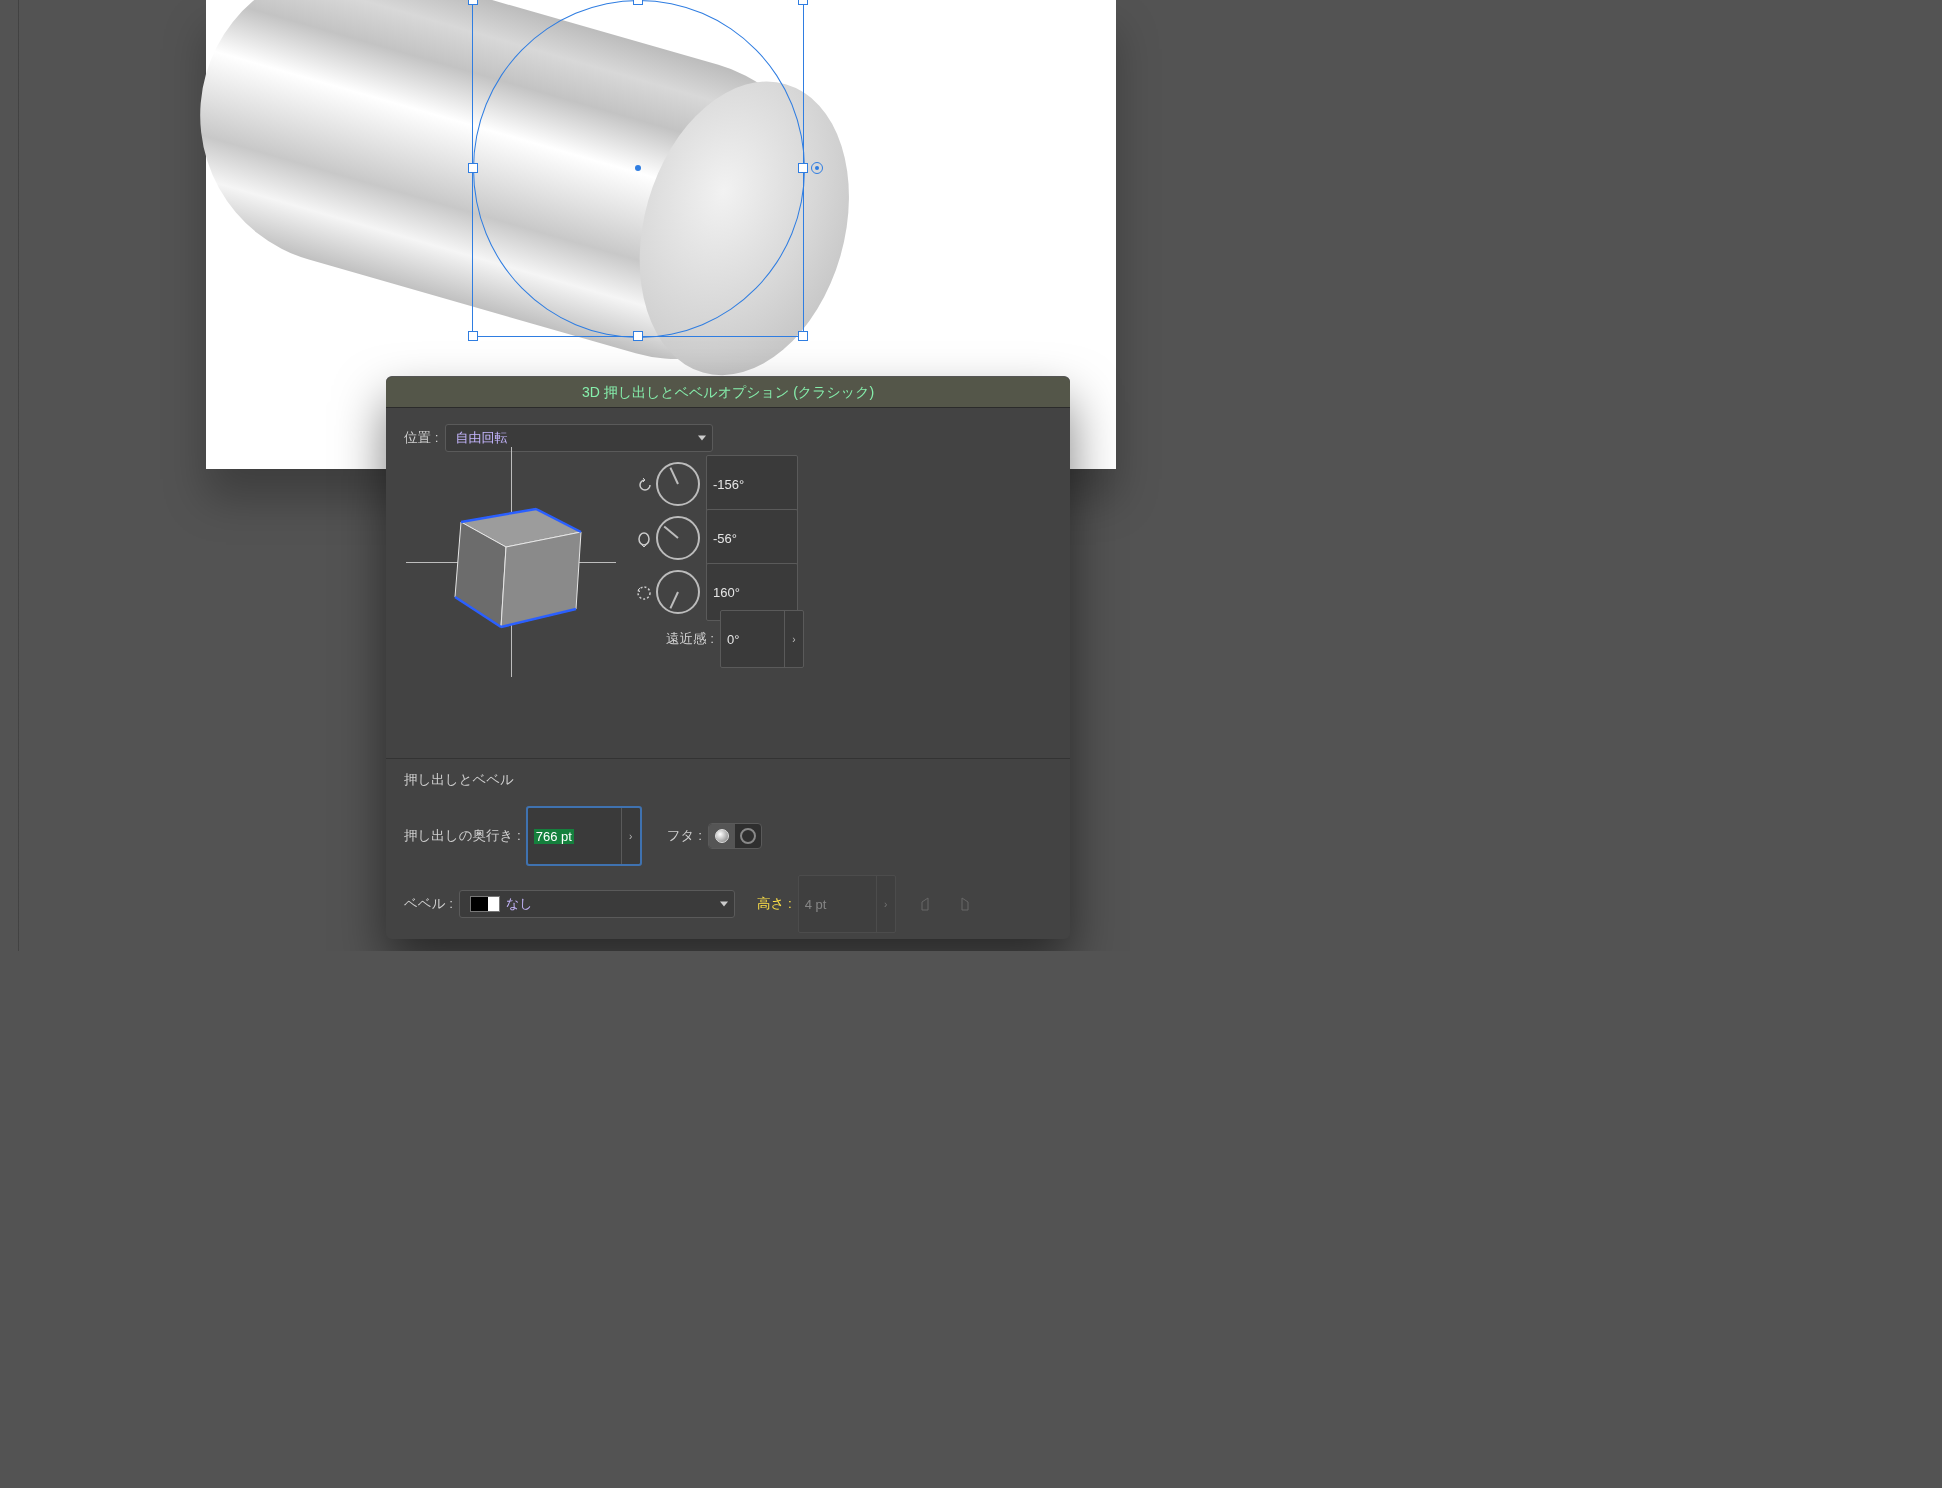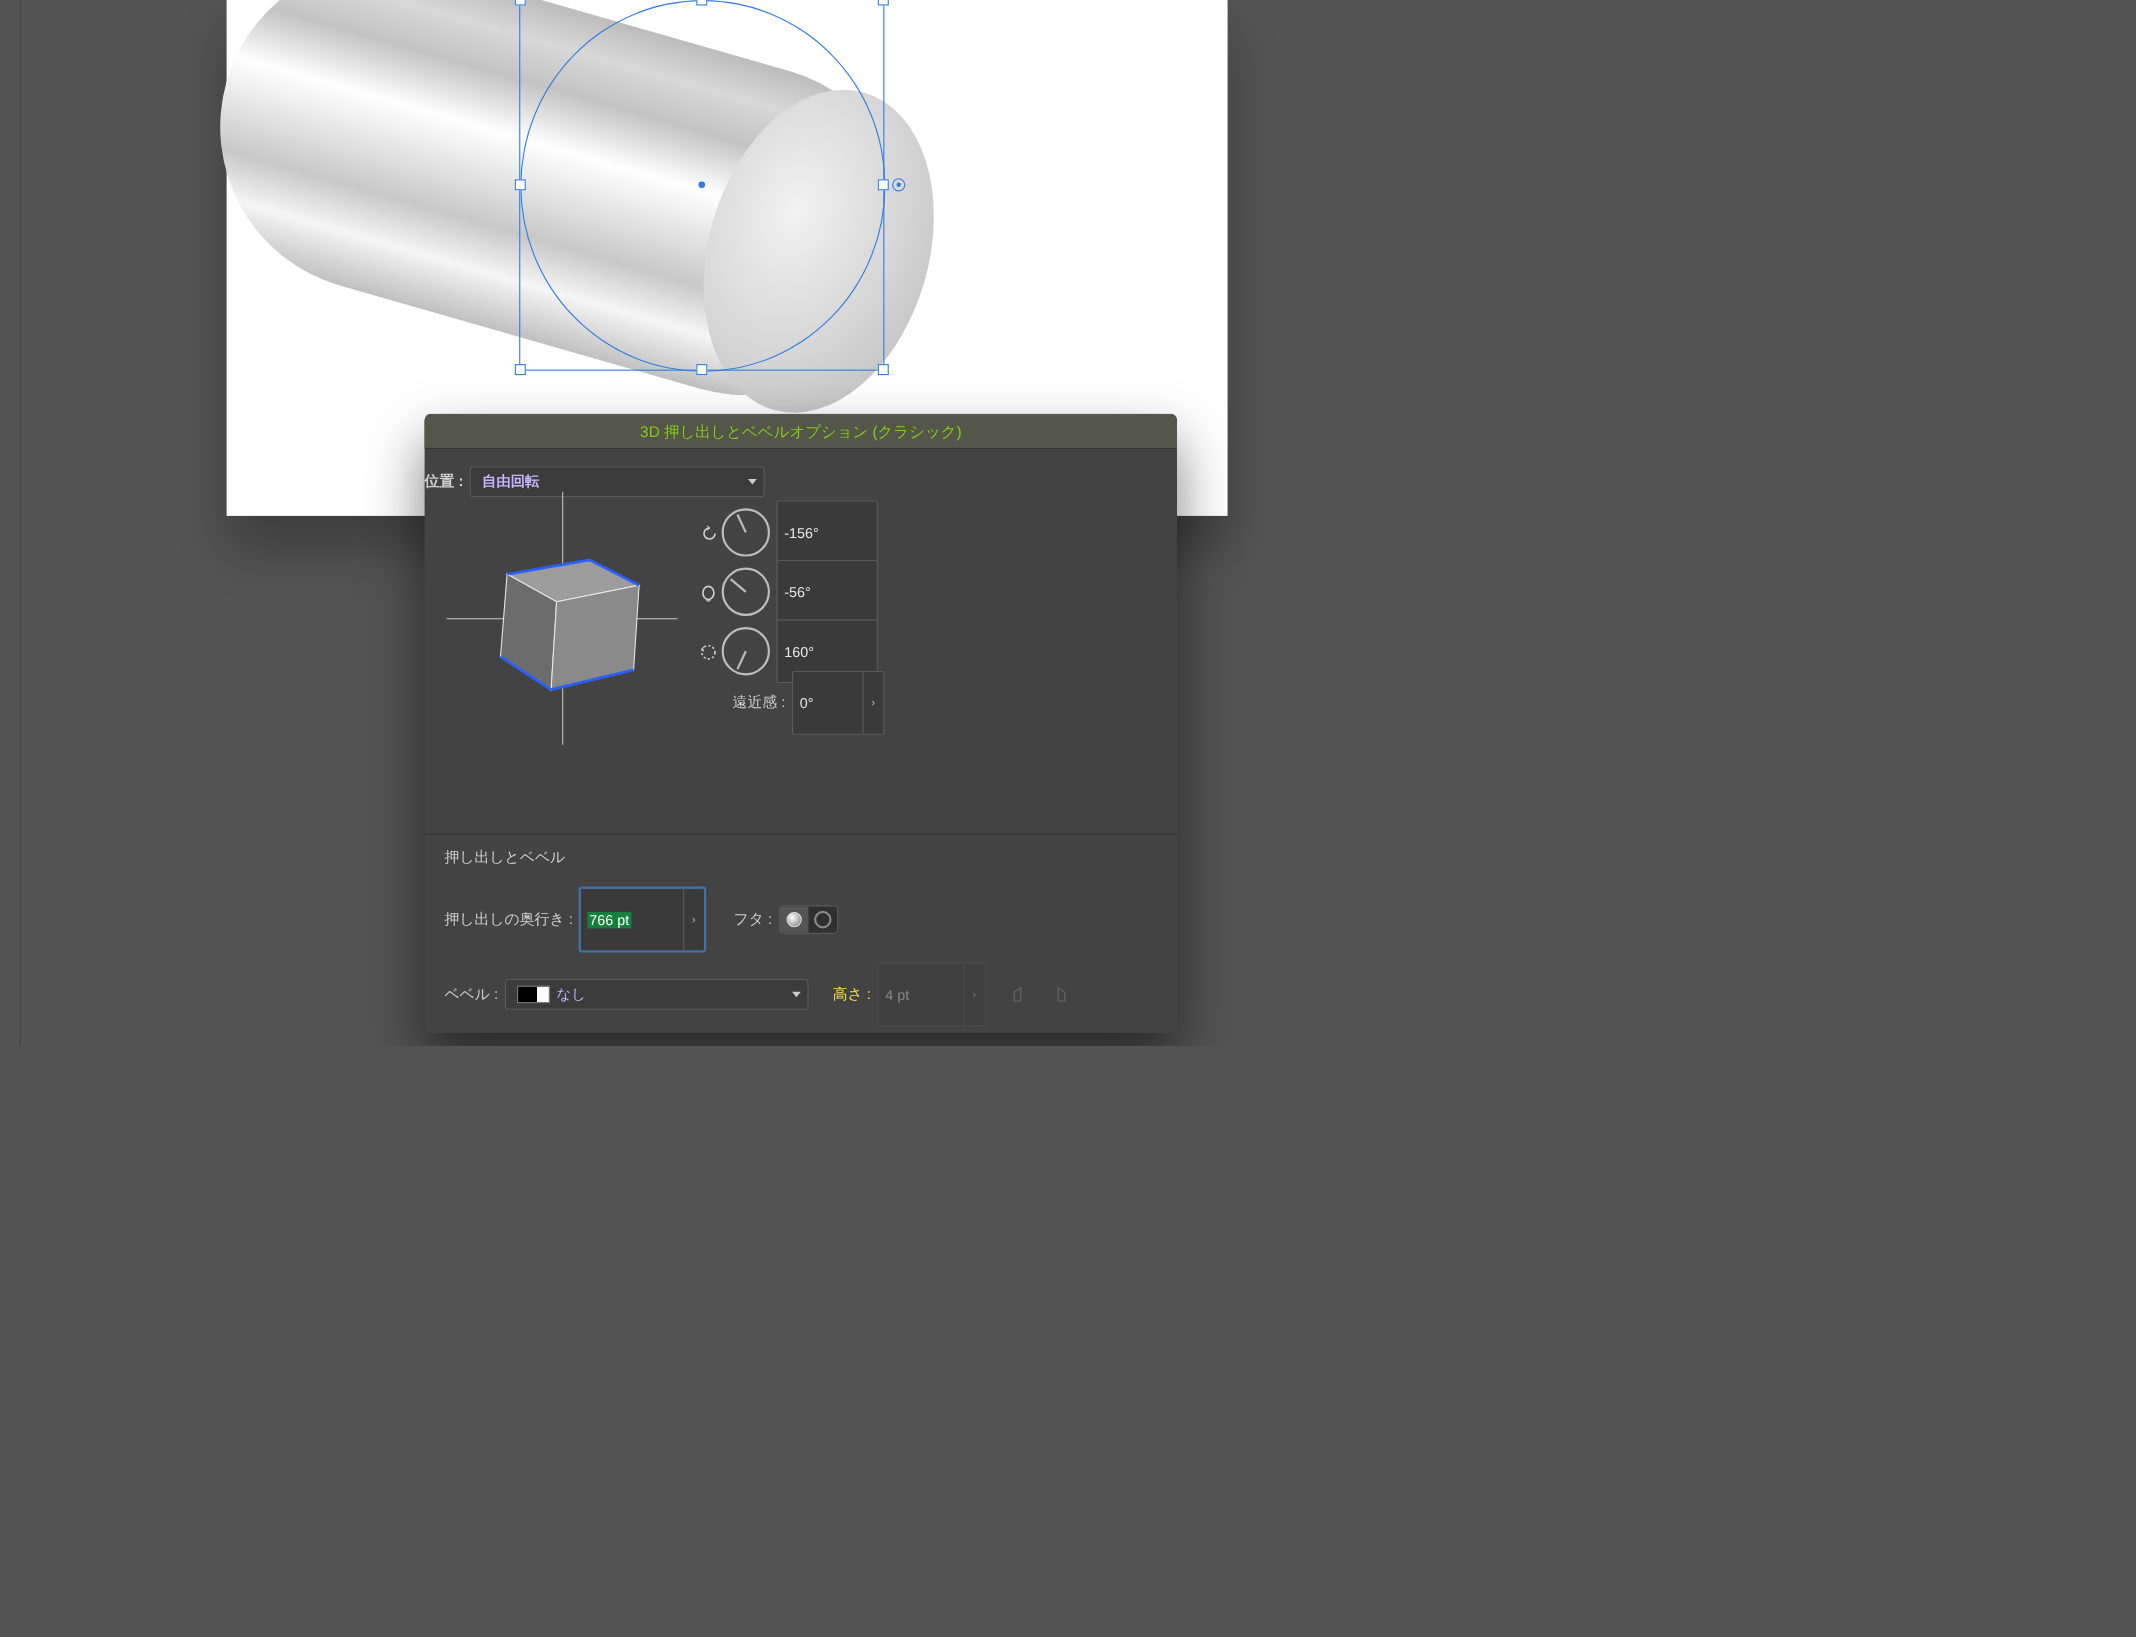--- a/index.html
+++ b/index.html
@@ -112,21 +112,21 @@
     border-top:1px solid #555;
   }
   .titlebar {
     height: 30px;
     background: #545649;
     border-top-left-radius:6px;
     border-top-right-radius:6px;
     text-align:center;
     line-height:30px;
     font-size:14px;
-    color:#84cc16;
+    color:#86efac;
     font-weight:500;
     border-bottom:1px solid #2b2b2b;
   }
 
   .row {
     display:flex;
     align-items:center;
     gap:6px;
   }
   .label { color:#d0d0d0; font-size:13.5px; }
@@ -258,21 +258,21 @@
      <div class="handle" id="h-mr"></div>
      <div class="handle" id="h-bl"></div>
      <div class="handle" id="h-bm"></div>
      <div class="handle" id="h-br"></div>
   </div>
 </div>
 
 <div class="dialog">
   <div class="titlebar">3D 押し出しとベベルオプション (クラシック)</div>
 
-  <div class="row" style="padding:16px 18px 0 0;font-weight:bold;">
+  <div class="row" style="padding:16px 18px 0 18px;">
     <span class="label">位置 :</span>
     <div class="select" style="width:230px;">
        <span>自由回転</span>
        <span class="chev"></span>
     </div>
   </div>
 
   <div class="cube-area">
     <div class="cube-axis-v"></div>
     <div class="cube-axis-h"></div>

